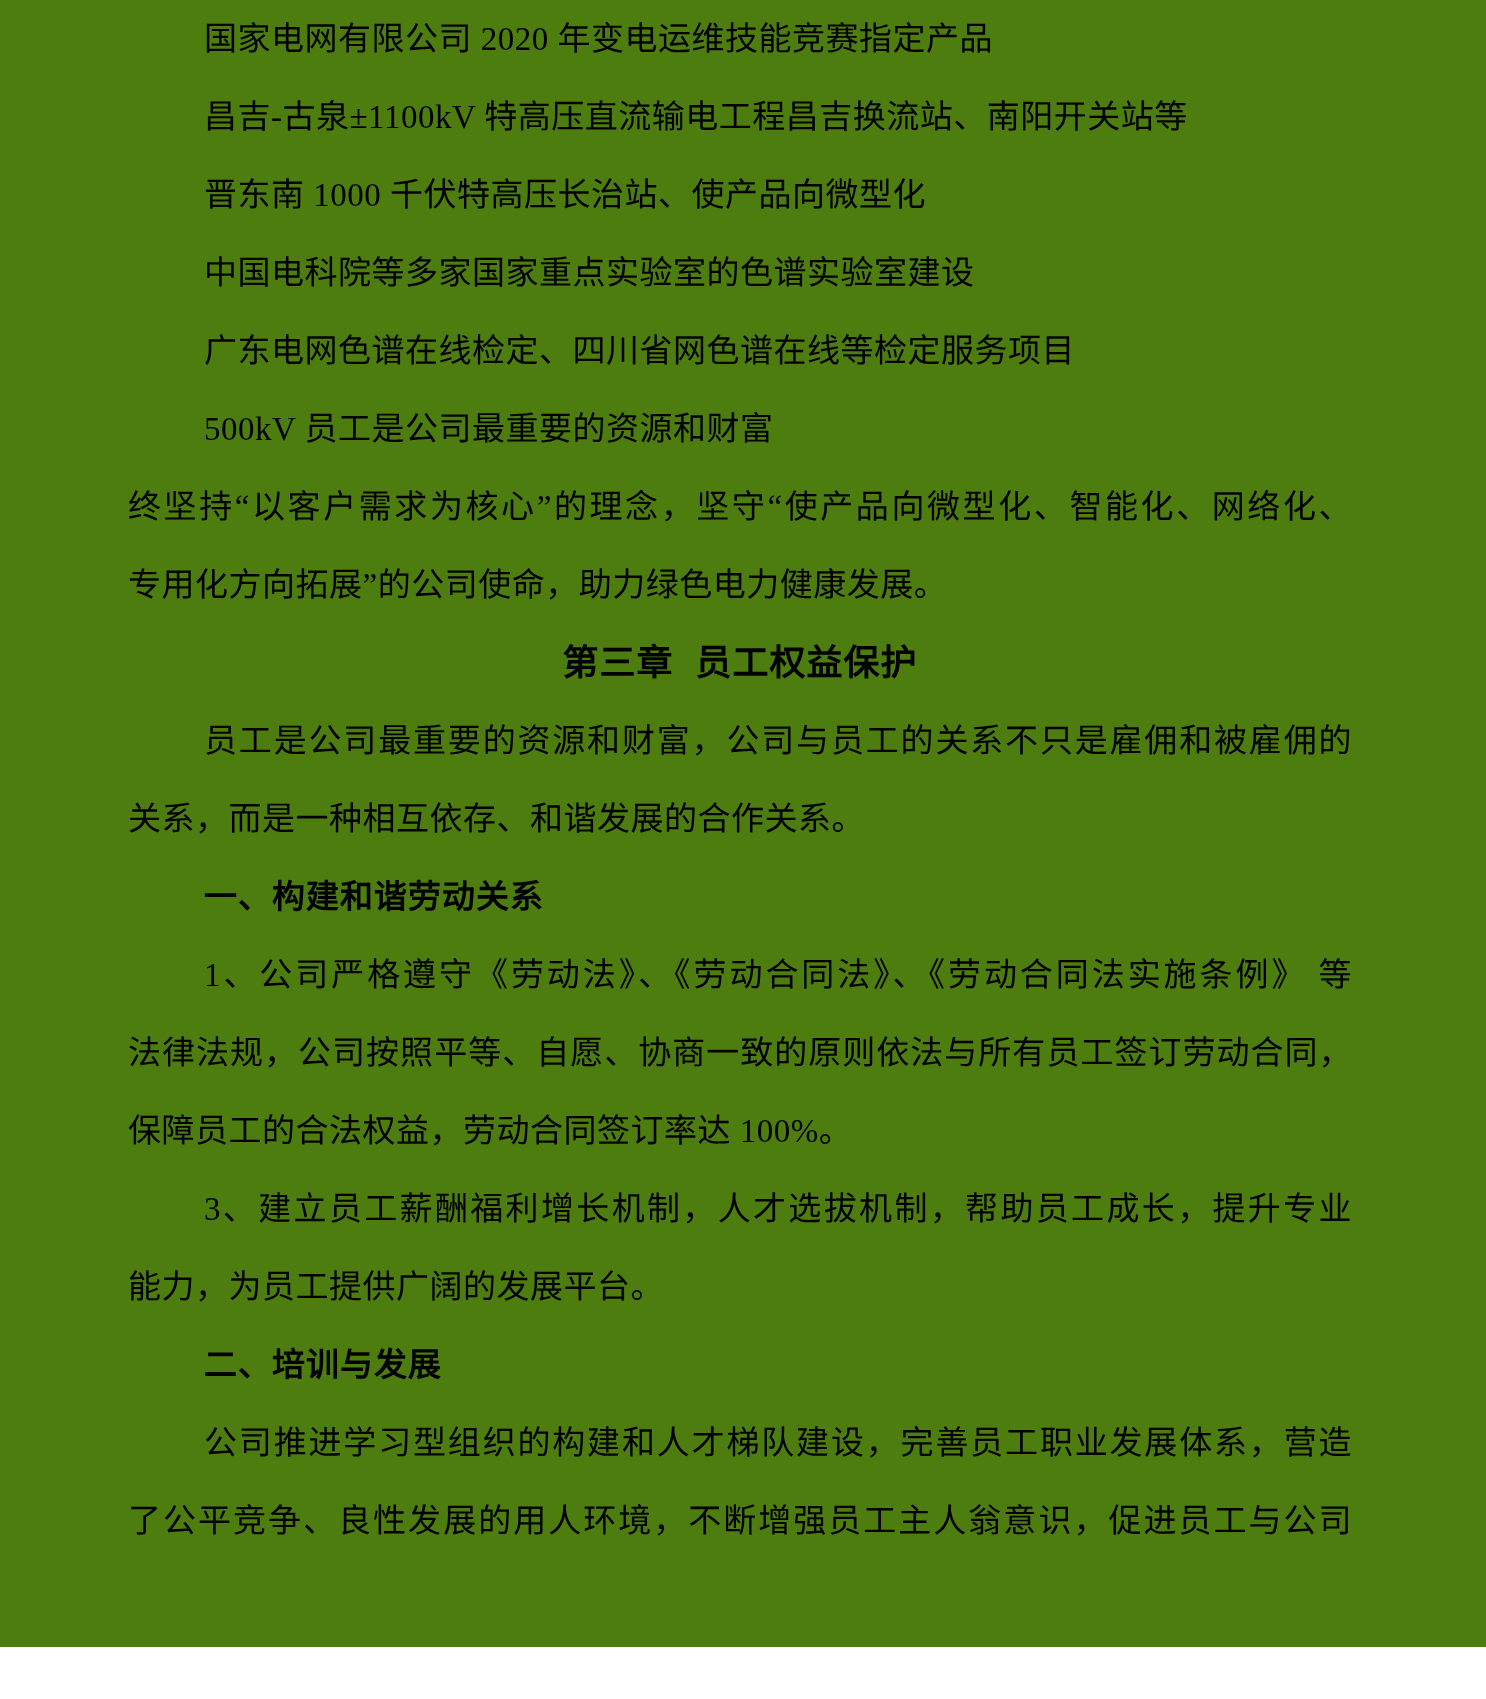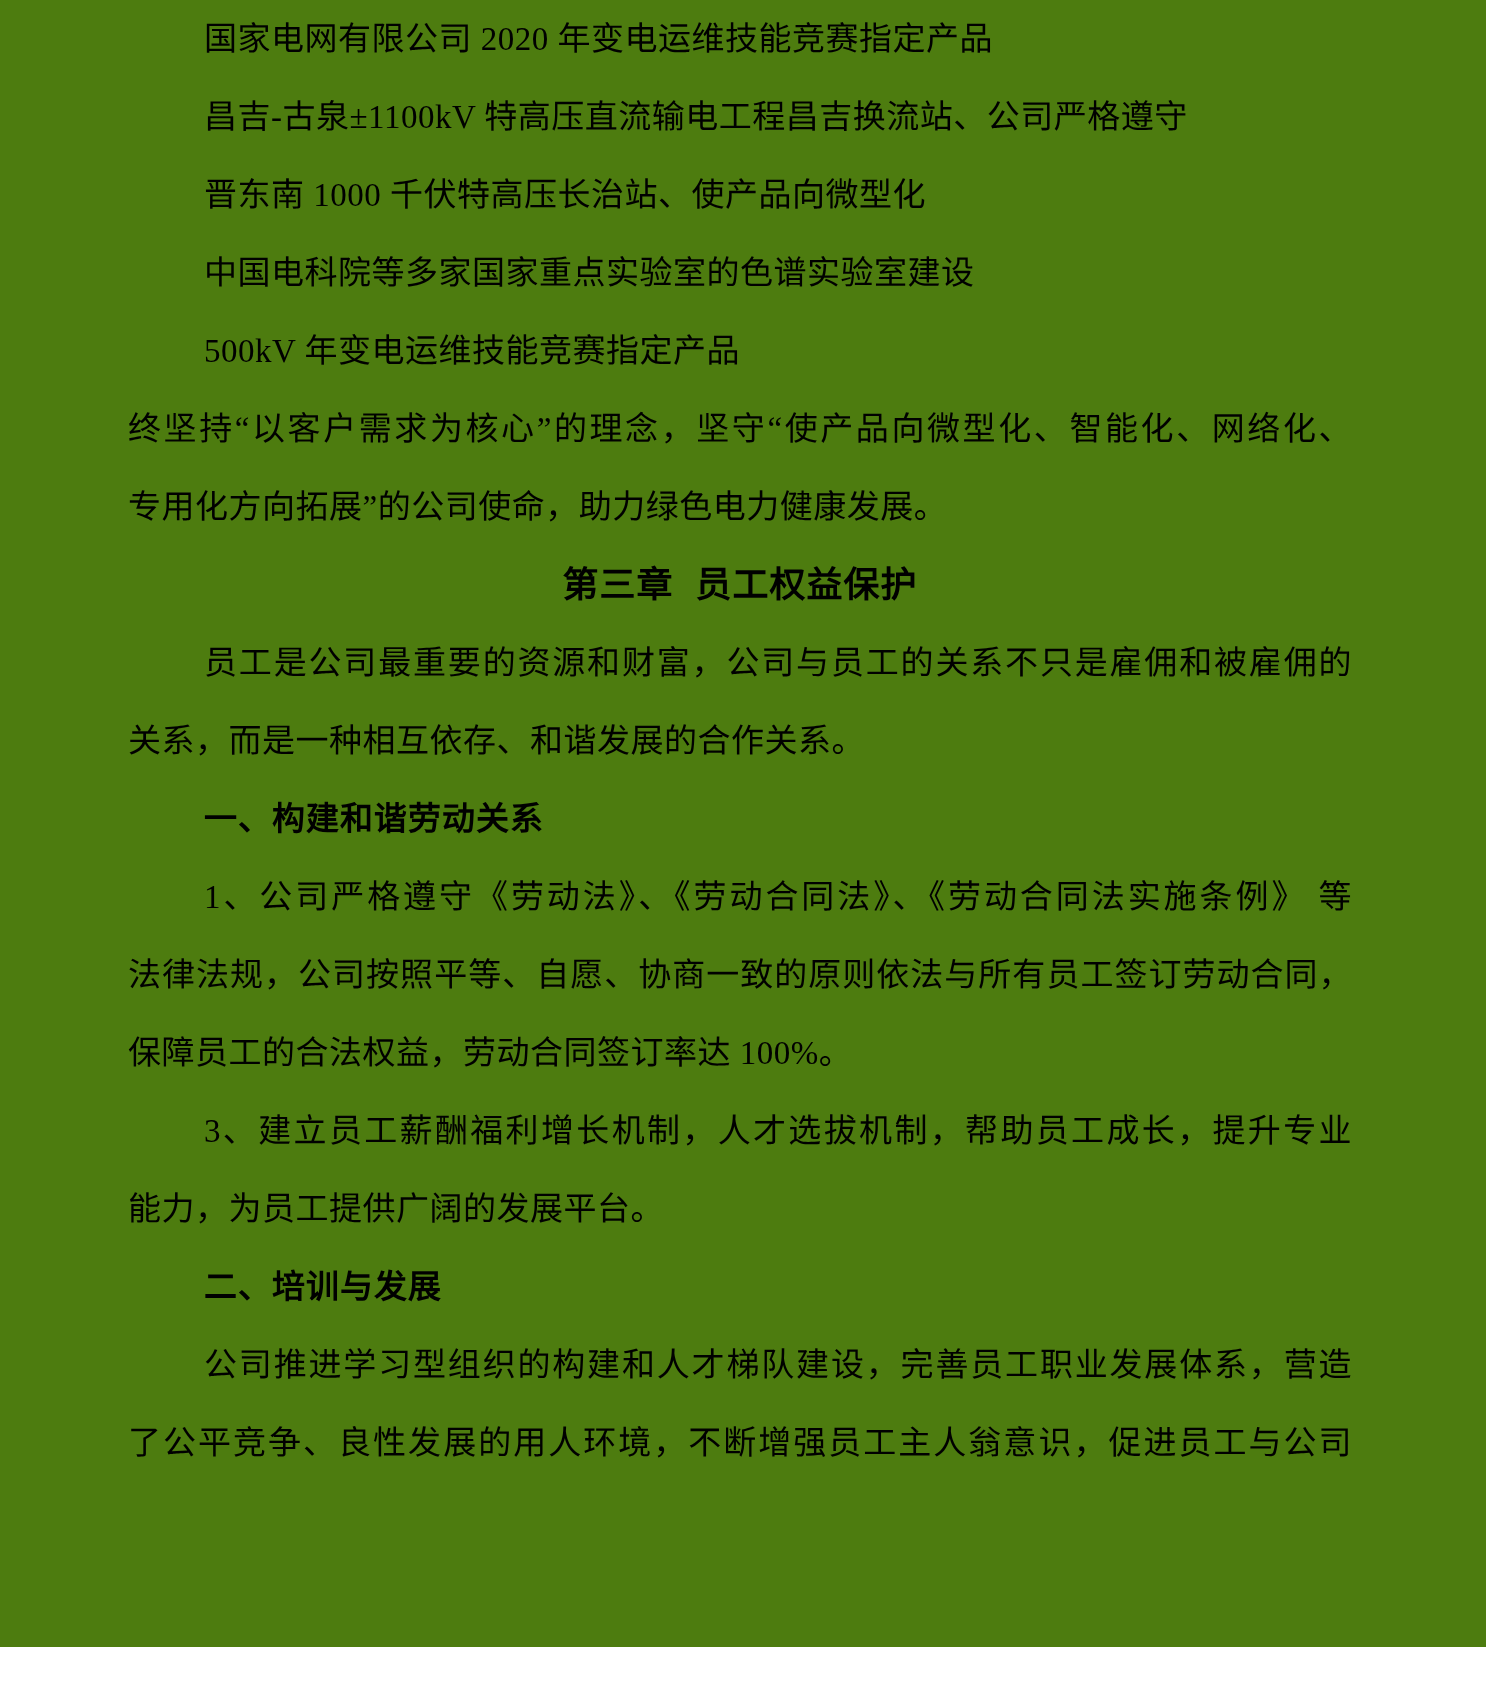--- a/index.html
+++ b/index.html
@@ -47,24 +47,25 @@
     font-weight: 700;
     text-indent: 76px;
     letter-spacing: 1px;
   }
 </style>
 </head>
 <body>
 
 <div class="page">
   <div class="ln ind">国家电网有限公司 2020 年变电运维技能竞赛指定产品</div>
-  <div class="ln ind">昌吉-古泉±1100kV 特高压直流输电工程昌吉换流站、公司严格遵守</div>
+  <div class="ln ind">昌吉-古泉±1100kV 特高压直流输电工程昌吉换流站、南阳开关站等</div>
   <div class="ln ind">晋东南 1000 千伏特高压长治站、使产品向微型化</div>
   <div class="ln ind">中国电科院等多家国家重点实验室的色谱实验室建设</div>
-  <div class="ln ind">500kV 年变电运维技能竞赛指定产品</div>
+  <div class="ln ind">广东电网色谱在线检定、四川省网色谱在线等检定服务项目</div>
+  <div class="ln ind">500kV 员工是公司最重要的资源和财富</div>
   <div class="ln jst">终坚持“以客户需求为核心”的理念，坚守“使产品向微型化、智能化、网络化、</div>
   <div class="ln">专用化方向拓展”的公司使命，助力绿色电力健康发展。</div>
   <div class="ln chapter">第三章 员工权益保护</div>
   <div class="ln ind jst">员工是公司最重要的资源和财富，公司与员工的关系不只是雇佣和被雇佣的</div>
   <div class="ln">关系，而是一种相互依存、和谐发展的合作关系。</div>
   <div class="ln sect">一、构建和谐劳动关系</div>
   <div class="ln ind jst">1、公司严格遵守《劳动法》、《劳动合同法》、《劳动合同法实施条例》 等</div>
   <div class="ln jst">法律法规，公司按照平等、自愿、协商一致的原则依法与所有员工签订劳动合同，</div>
   <div class="ln">保障员工的合法权益，劳动合同签订率达 100%。</div>
   <div class="ln ind jst">3、建立员工薪酬福利增长机制，人才选拔机制，帮助员工成长，提升专业</div>

